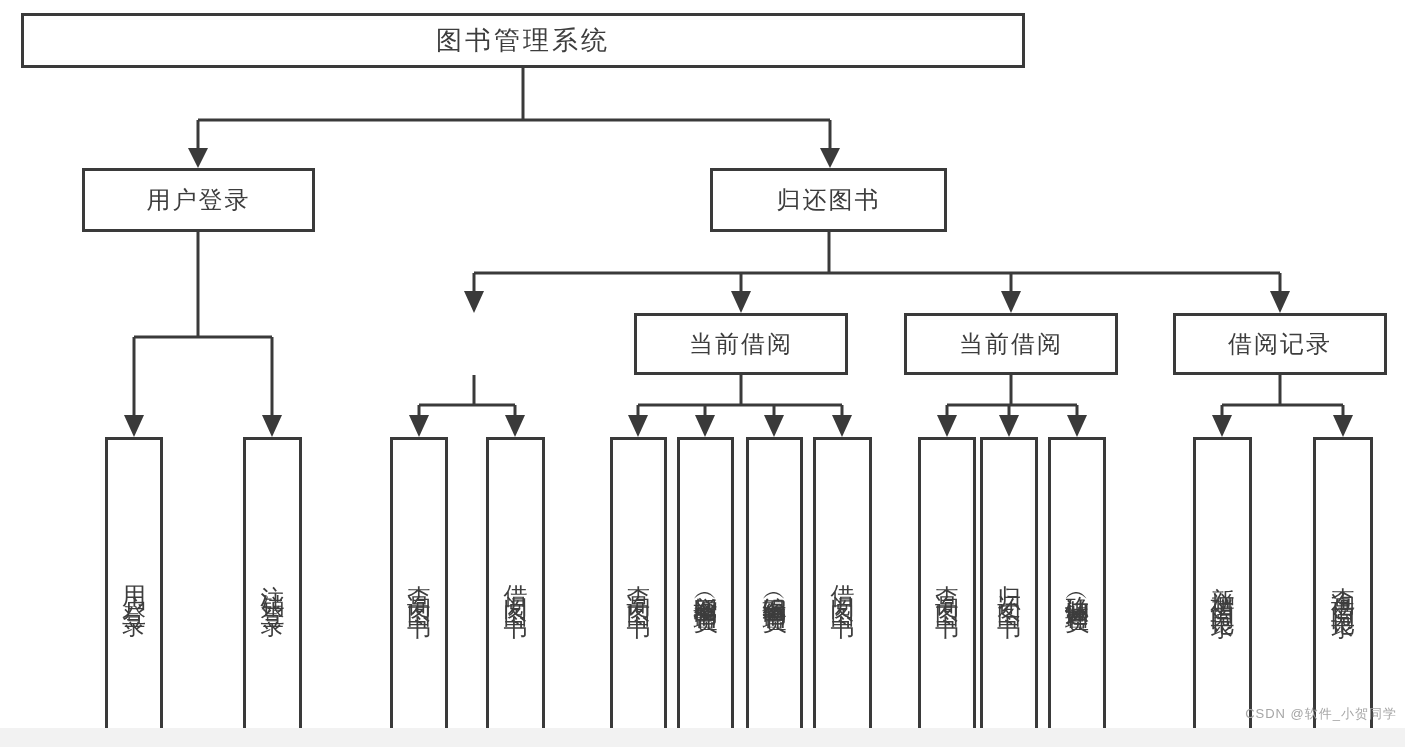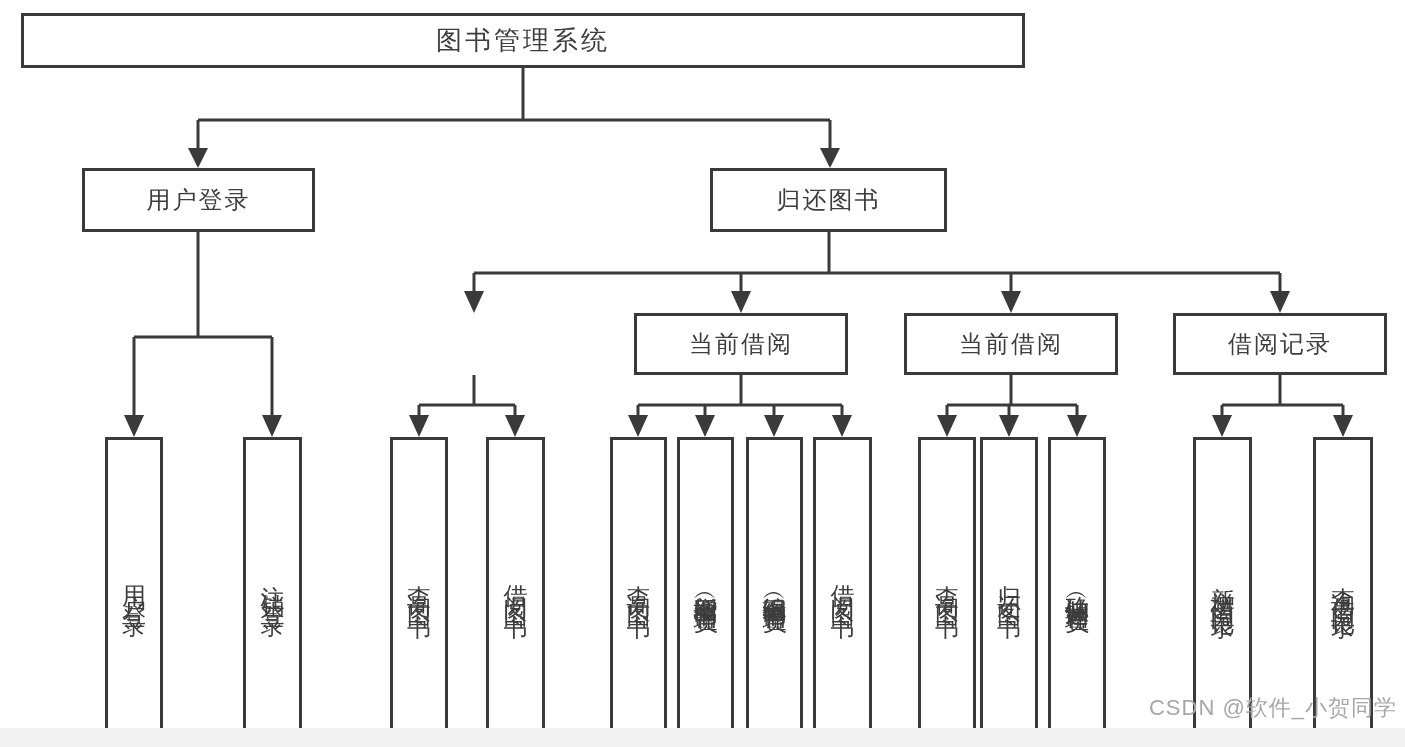--- a/index.html
+++ b/index.html
@@ -23,21 +23,21 @@
     top:437px;height:298px;
   }
   .vtext{
     writing-mode:vertical-rl;text-orientation:upright;
     font-size:24px;letter-spacing:10px;color:var(--text,#3d3d3d);
     line-height:1;white-space:nowrap;
   }
   .vtext.mid{letter-spacing:6px;}
   .vtext.tight{letter-spacing:2px;text-orientation:mixed;}
   #watermark{
-    position:absolute;right:8px;bottom:5px;font-size:22px;
+    position:absolute;right:8px;bottom:5px;font-size:13px;
     color:var(--watermark,#a6a6a6);letter-spacing:1px;z-index:5;white-space:nowrap;
   }
 </style>
 </head>
 <body>
 
 <div id="stage">
 
   <svg id="wires" viewBox="0 0 1405 747" xmlns="http://www.w3.org/2000/svg">
 

